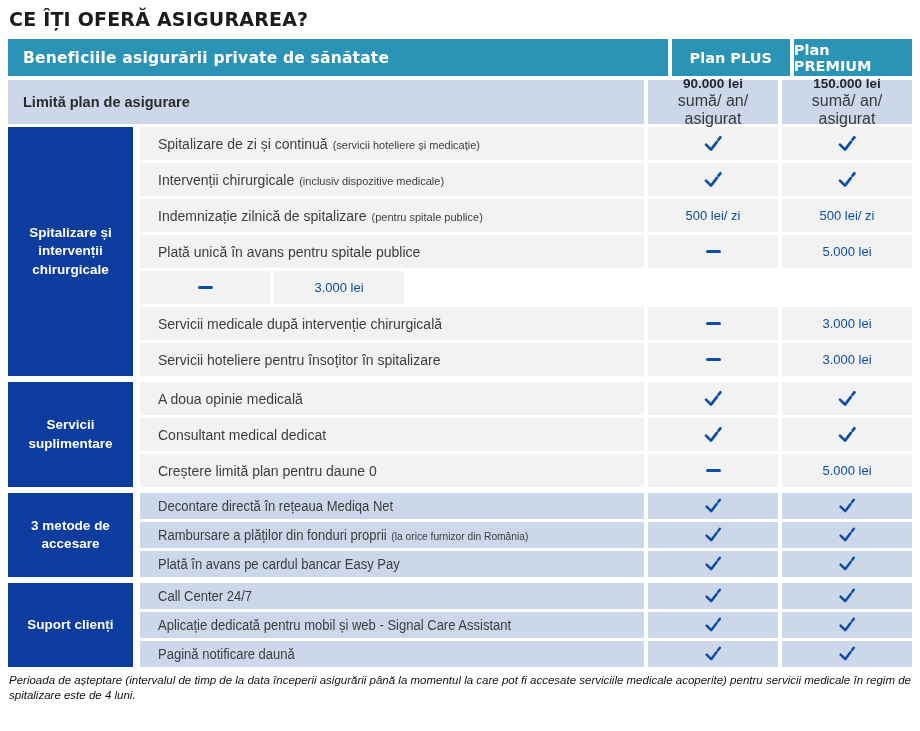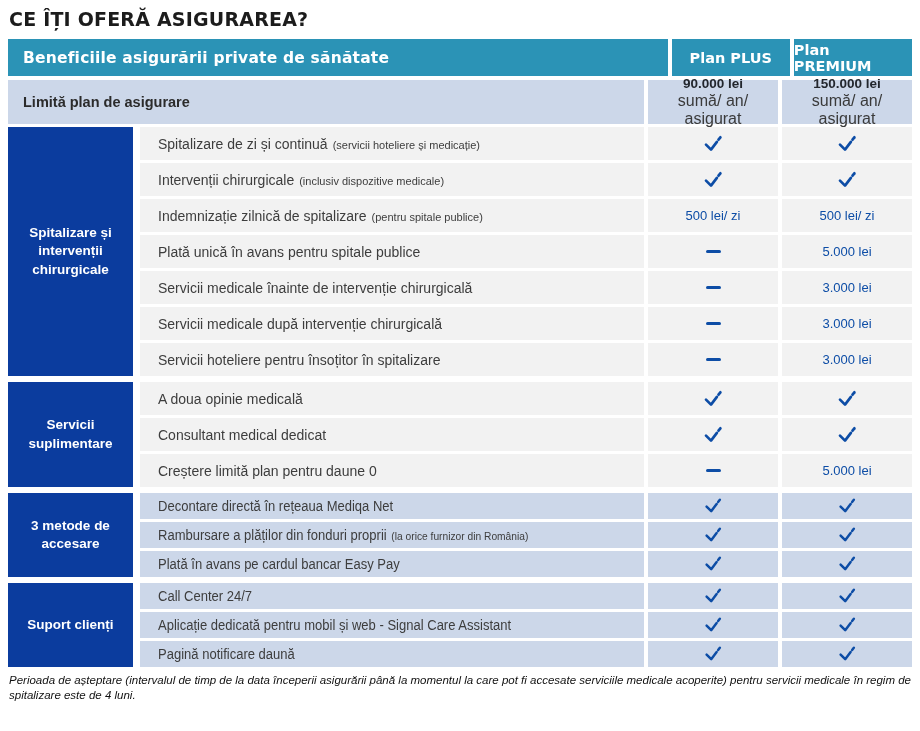--- a/index.html
+++ b/index.html
@@ -166,23 +166,20 @@
                 <span class="txt"><span class="lbl">Plată unică în avans pentru spitale publice</span></span>
               </div>
               <div class="cell val">
                 <span class="dash"></span>
               </div>
               <div class="cell val">
                 <span class="amount">5.000 lei</span>
               </div>
             </div>
             <div class="row">
-              <div class="cell desc">
-                <span class="txt"><span class="lbl">Servicii medicale înainte de intervenție chirurgicală</span></span>
-              </div>
               <div class="cell val">
                 <span class="dash"></span>
               </div>
               <div class="cell val">
                 <span class="amount">3.000 lei</span>
               </div>
             </div>
             <div class="row">
               <div class="cell desc">
                 <span class="txt"><span class="lbl">Servicii medicale după intervenție chirurgicală</span></span>

